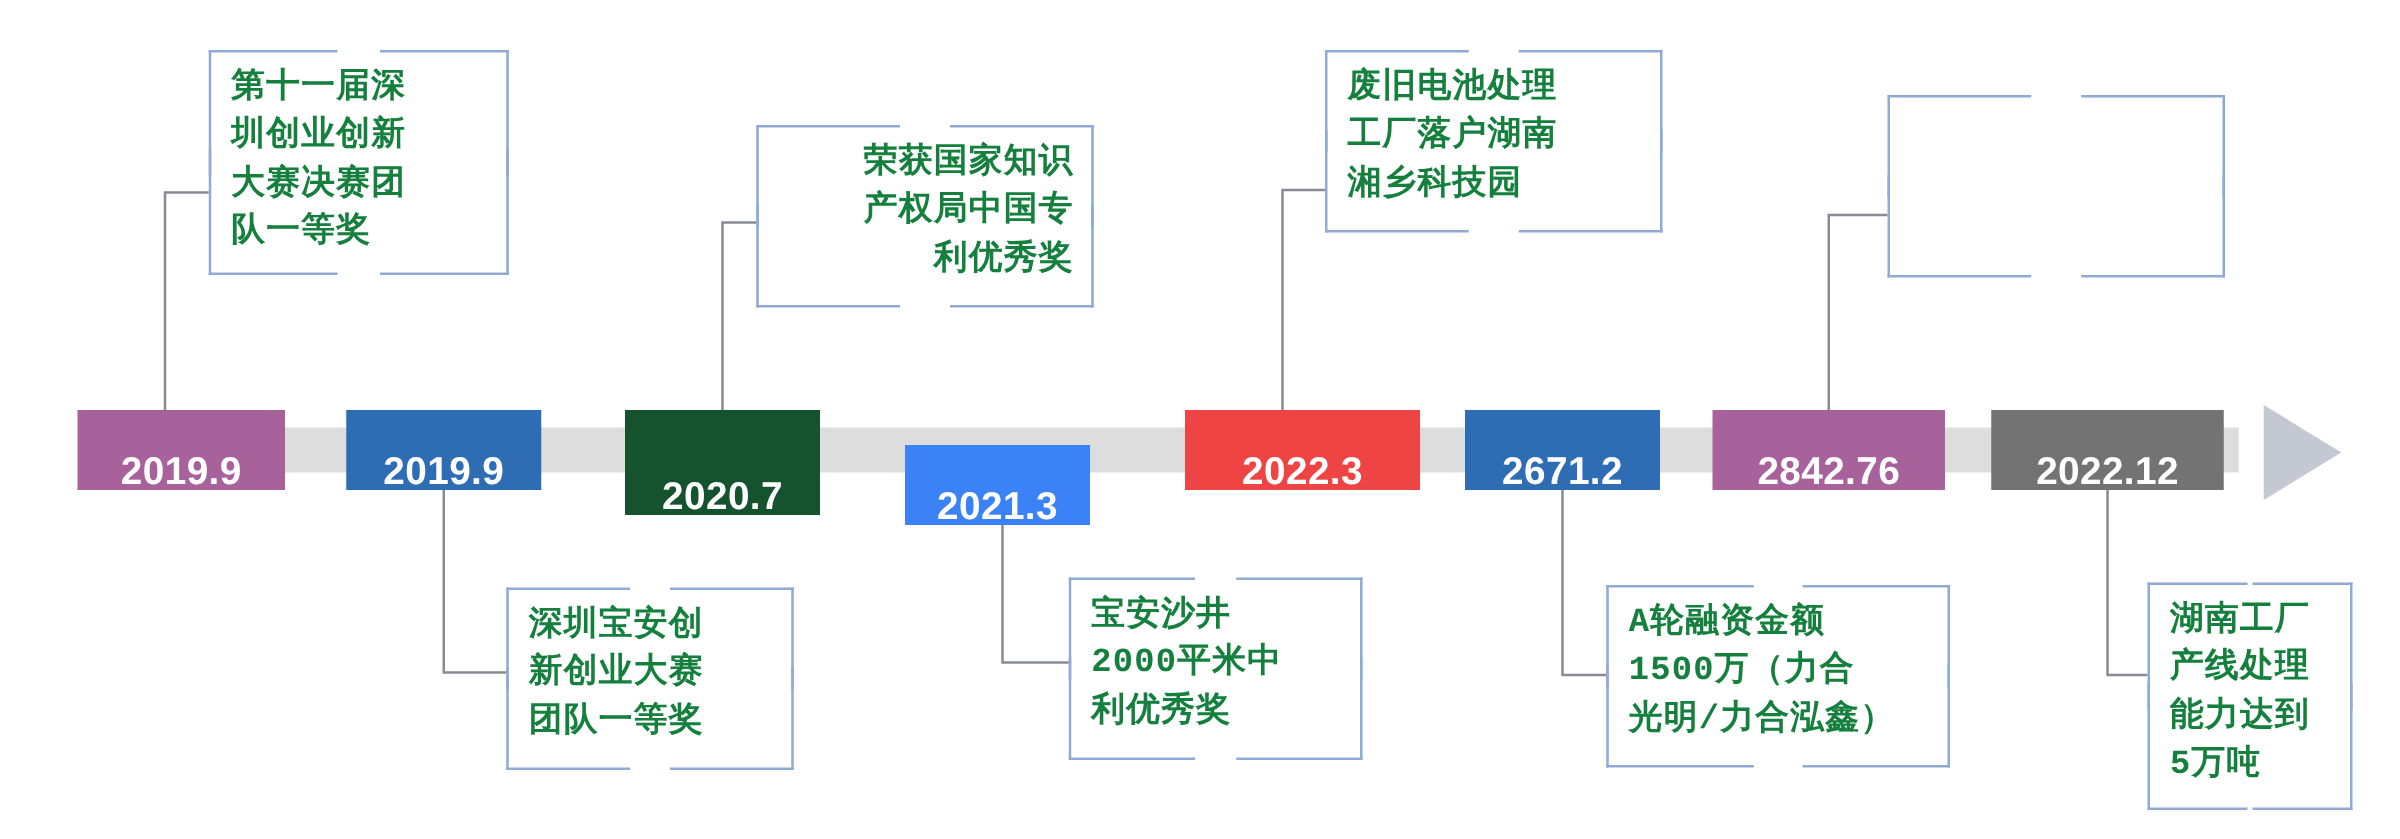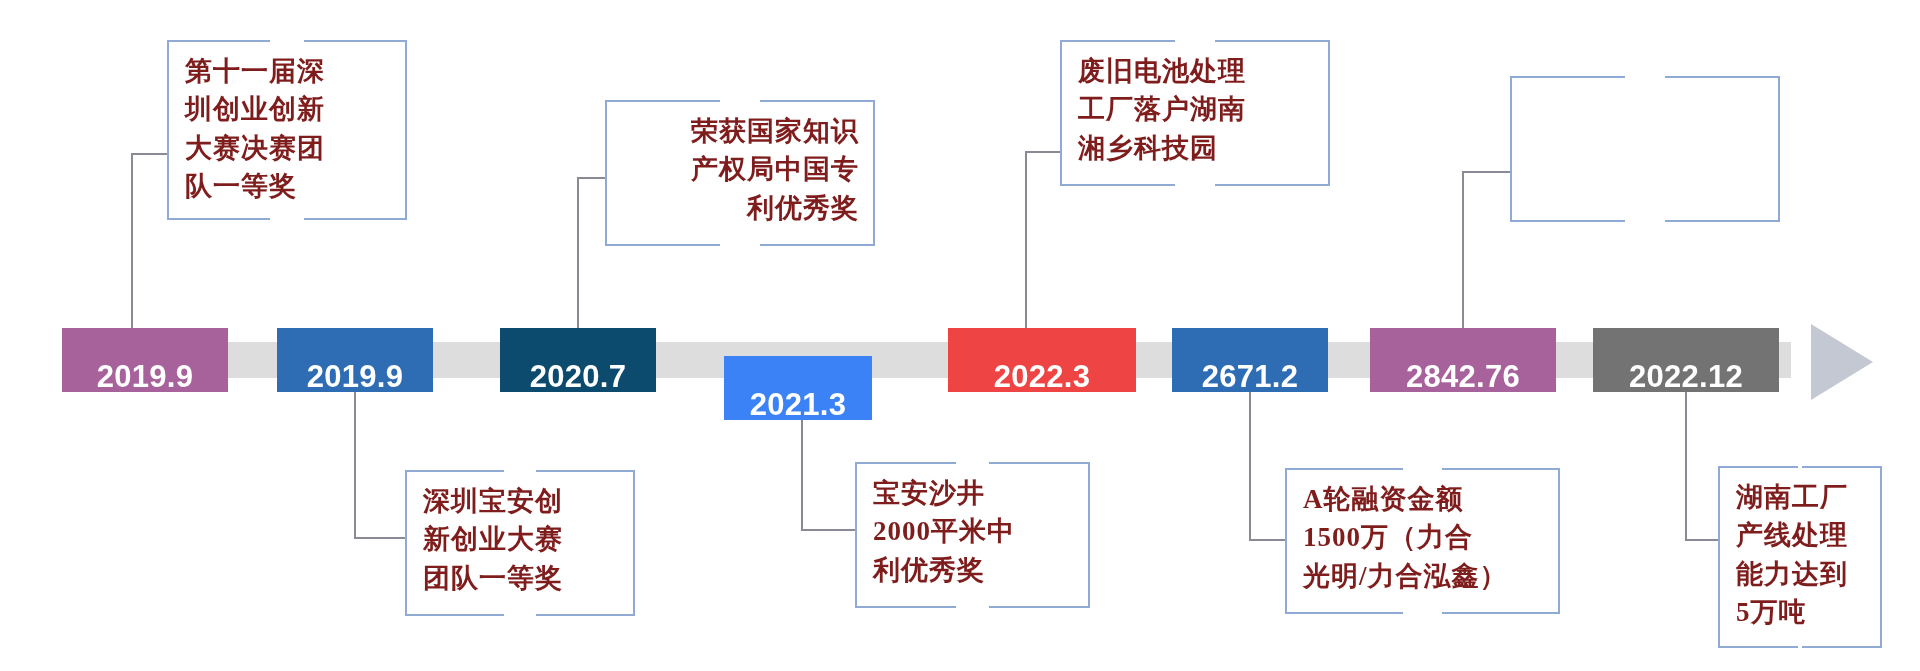--- a/index.html
+++ b/index.html
@@ -62,25 +62,25 @@
   
   .note {
     position: absolute;
     box-sizing: border-box;
   }
   .note-text {
     position: absolute;
     left: 18px;
     top: 12px;
     right: 16px;
-    font-family: Liberation Serif, serif;
+    font-family: Liberation Mono, monospace;
     font-weight: bold;
     font-size: 27px;
     line-height: 1.42;
-    color: #7f1d1d;
+    color: #15803d;
     white-space: pre-line;
     letter-spacing: 1px;
   }
   
   .br {
     position: absolute;
     border-color: #8FAAD4;
     border-style: solid;
     border-width: 0;
   }
@@ -114,21 +114,21 @@
       <div class="arrow-head" style="left: 1811px; top: 324px; border-left-color: rgb(195, 200, 210);"></div>
     </div>
 
   <div id="chip-layer">
       <div class="chip" style="left: 62px; top: 328px; width: 166px; height: 64px; background: rgb(168, 98, 155);">
         <span>2019.9</span>
       </div>
       <div class="chip" style="left: 277px; top: 328px; width: 156px; height: 64px; background: rgb(46, 109, 180);">
         <span>2019.9</span>
       </div>
-      <div class="chip" style="left: 500px; top: 328px; width: 156px; height: 64px; background: #0c4a6e;">
+      <div class="chip" style="left: 500px; top: 328px; width: 156px; height: 84px; background: #14532d;">
         <span>2020.7</span>
       </div>
       <div class="chip" style="left: 724px; top: 328px; width: 148px; height: 64px; background: #3b82f6; margin-top: 28px;">
         <span>2021.3</span>
       </div>
       <div class="chip" style="left: 948px; top: 328px; width: 188px; height: 64px; background: #ef4444;">
         <span>2022.3</span>
       </div>
       <div class="chip" style="left: 1172px; top: 328px; width: 156px; height: 64px; background: rgb(46, 109, 180);">
         <span>2671.2</span>

